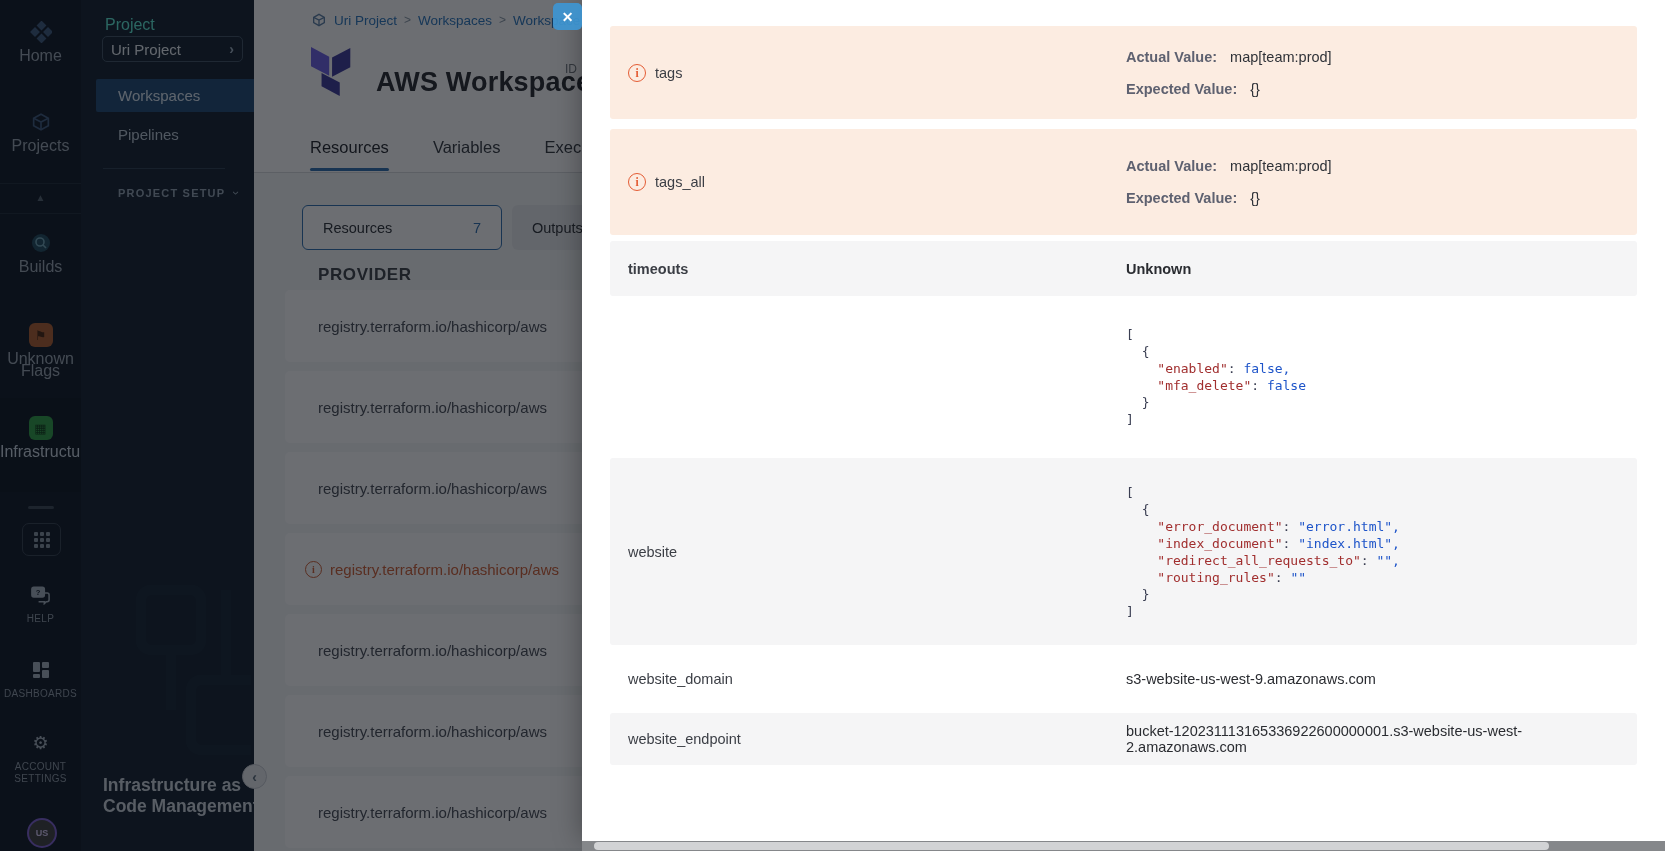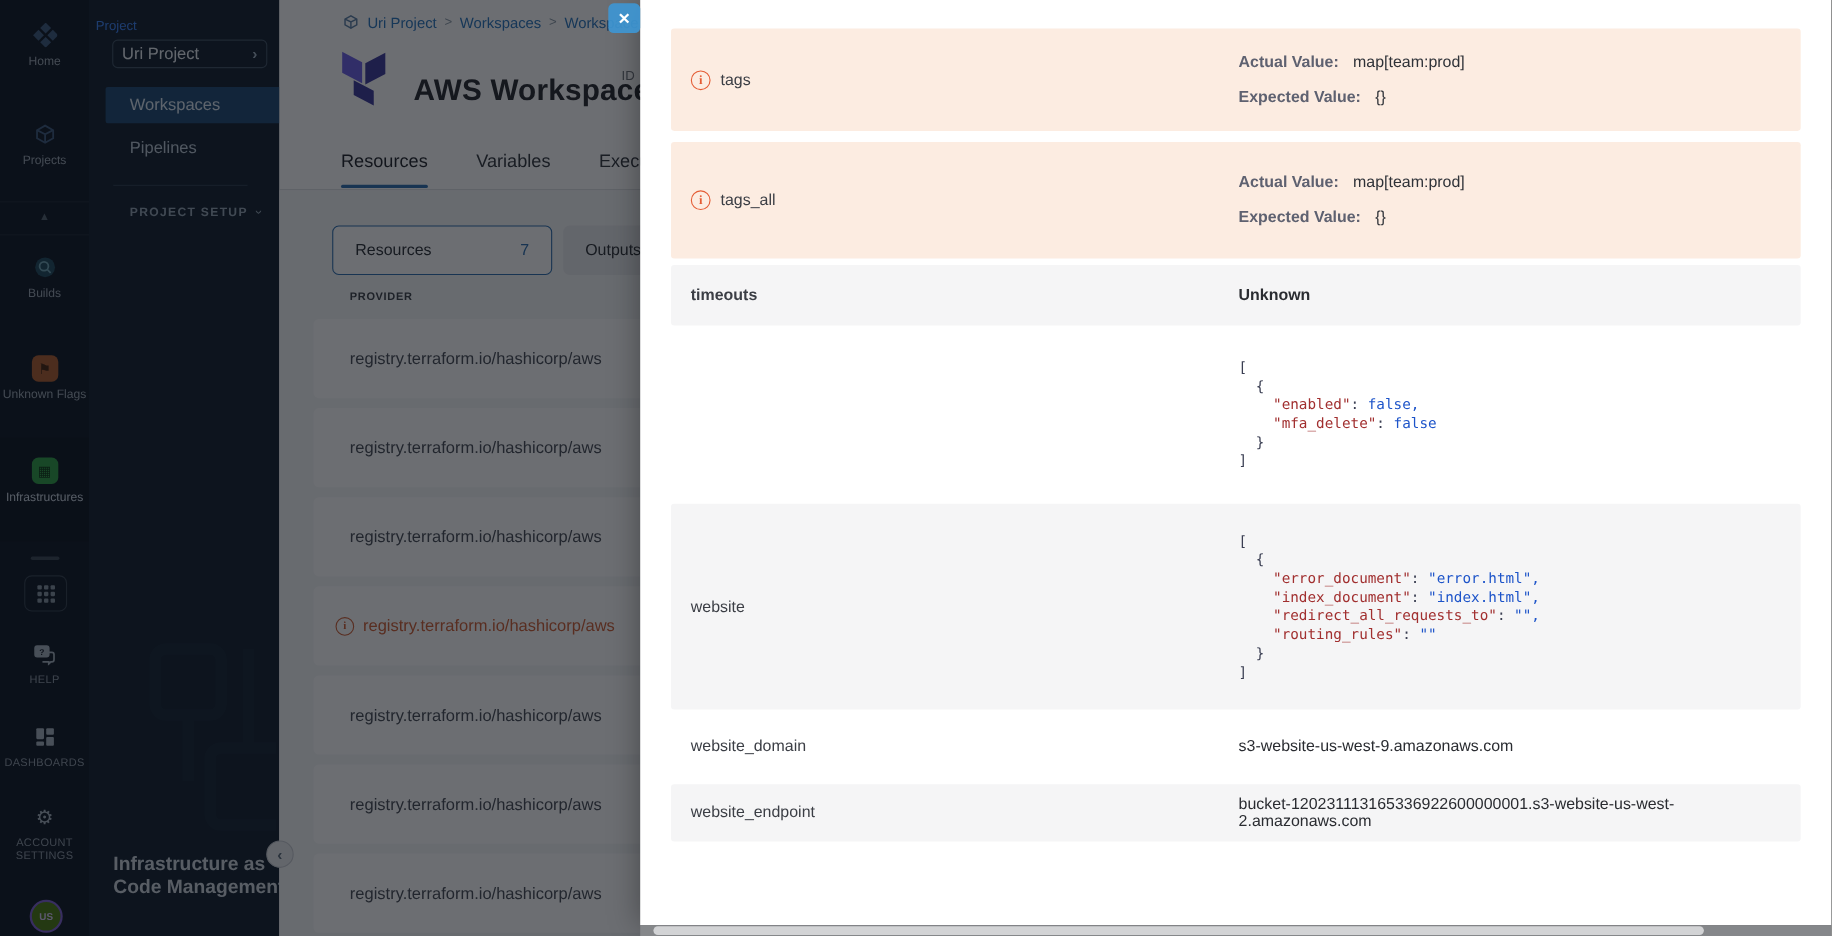--- a/index.html
+++ b/index.html
@@ -3,37 +3,37 @@
 <meta charset="utf-8">
 <style>
   html,body{margin:0;padding:0;background:#222;}
   .app{position:relative;width:1665px;height:851px;overflow:hidden;background:#fff;
        font-family:"Liberation Sans",sans-serif;-webkit-font-smoothing:antialiased;}
 
   
   .iconbar{position:absolute;left:0;top:0;width:81px;height:851px;background:#0e1724;border-right:1px solid #1b2836;z-index:1;}
   .ib-item{position:absolute;left:0;width:81px;text-align:center;cursor:pointer;}
   .ib-item .ib-icon{display:flex;align-items:center;justify-content:center;height:24px;}
-  .ib-label{display:block;margin-top:6px;font-size:11px;color:#9aa6b1;line-height:12px;}
+  .ib-label{display:block;margin-top:6px;font-size:16px;color:#9aa6b1;line-height:12px;}
   .ib-label.small{font-size:10px;letter-spacing:.3px;color:#8d99a5;}
   .ib-sel{position:absolute;left:0;width:81px;top:398px;height:94px;background:#0b1420;}
   .ib-line{position:absolute;left:0;width:81px;height:1px;background:#1d2936;}
   .ib-tri{position:absolute;left:0;width:81px;text-align:center;color:#54636f;font-size:10px;}
   .ib-dash{position:absolute;left:28px;width:26px;height:3px;border-radius:2px;background:#3a4754;}
   .tile{width:24px;height:24px;border-radius:6px;display:flex;align-items:center;justify-content:center;font-size:13px;}
   .grid-btn{position:absolute;left:22px;top:523px;width:37px;height:31px;border:1px solid #33404d;border-radius:7px;
             display:flex;align-items:center;justify-content:center;cursor:pointer;}
   .grid-glyph{display:grid;grid-template-columns:repeat(3,4px);grid-gap:2px;}
   .grid-glyph i{width:4px;height:4px;background:#8593a0;border-radius:1px;}
-  .avatar{position:absolute;left:27px;top:818px;width:26px;height:26px;border-radius:50%;background:#4d7c0f;
+  .avatar{position:absolute;left:27px;top:818px;width:26px;height:26px;border-radius:50%;background:#404040;
           border:2px solid #7e5fd3;color:#d7c9f5;font-size:9px;font-weight:700;display:flex;align-items:center;justify-content:center;cursor:pointer;}
 
   
   .sidebar{position:absolute;left:81px;top:0;width:173px;height:851px;background:#12202f;z-index:1;}
-  .sb-project-label{position:absolute;left:6px;top:16px;font-size:12px;color:#3b82f6;}
+  .sb-project-label{position:absolute;left:24px;top:16px;font-size:16px;color:#5eead4;}
   .sb-select{position:absolute;left:21px;top:36px;width:123px;height:24px;border:1px solid #3f5062;border-radius:5px;
              display:flex;align-items:center;justify-content:space-between;padding:0 8px;cursor:pointer;}
   .sb-select .val{color:#e9eef3;font-size:15px;}
   .sb-select .chev{color:#9fb0c0;font-size:14px;font-weight:700;}
   .sb-item{position:absolute;left:15px;width:158px;height:33px;display:flex;align-items:center;padding-left:22px;
            box-sizing:border-box;font-size:15px;color:#b9c6d2;cursor:pointer;}
   .sb-item.active{background:#1f4a73;color:#dbe7f2;border-radius:2px 0 0 2px;}
   .sb-div{position:absolute;left:22px;width:122px;height:1px;background:#2c3c4e;}
   .sb-section{position:absolute;left:37px;top:186px;width:120px;display:flex;justify-content:space-between;align-items:center;cursor:pointer;}
   .sb-section .txt{font-size:11px;letter-spacing:1.2px;color:#93a3b2;font-weight:700;}
@@ -56,21 +56,21 @@
   .tab{font-size:16.5px;color:#32373e;padding-bottom:14px;position:relative;cursor:pointer;}
   .tab.active{color:#1f2228;}
   .tab.active::after{content:"";position:absolute;left:0;right:0;bottom:0;height:3.5px;background:var(--accent,#2e6fae);border-radius:2px;}
   .tabline{position:absolute;left:0;top:172px;width:100%;height:1px;background:#d7d9dc;}
   .content-bg{position:absolute;left:0;top:173px;width:100%;height:678px;background:#f6f7f8;}
   .panel-card{position:absolute;top:205px;height:45px;border-radius:6px;display:flex;align-items:center;
               justify-content:space-between;padding:0 20px;box-sizing:border-box;font-size:14.5px;cursor:pointer;}
   .panel-card.active{left:48px;width:200px;background:#fff;border:1.5px solid var(--accent,#2e6fae);color:#2c3036;}
   .panel-card.plain{left:258px;width:160px;background:#e9ebed;color:#2c3036;}
   .panel-card .count{color:var(--accent,#2e6fae);}
-  .tbl-header{position:absolute;left:64px;top:265px;font-size:10px;font-weight:700;letter-spacing:.6px;color:#3c4148;}
+  .tbl-header{position:absolute;left:64px;top:265px;font-size:17px;font-weight:700;letter-spacing:.6px;color:#3c4148;}
   .prov-rows{position:absolute;left:31px;top:290px;width:700px;}
   .prov-row{height:72px;margin-bottom:9px;background:#fff;border-radius:5px;display:flex;align-items:center;
             padding-left:33px;box-sizing:border-box;font-size:15px;color:#474c55;cursor:pointer;}
   .prov-row.warn{color:var(--warn-text,#cf5f35);padding-left:20px;}
   .row-warn-icon{width:15px;height:15px;border:1.5px solid var(--warn-text,#cf5f35);border-radius:50%;color:var(--warn-text,#cf5f35);
             font-size:10px;font-weight:700;font-family:"Liberation Serif",serif;display:inline-flex;align-items:center;justify-content:center;margin-right:8px;flex:none;}
 
   
   .overlay{position:absolute;left:0;top:0;width:100%;height:100%;background:rgba(10,14,20,0.60);z-index:20;}
 

